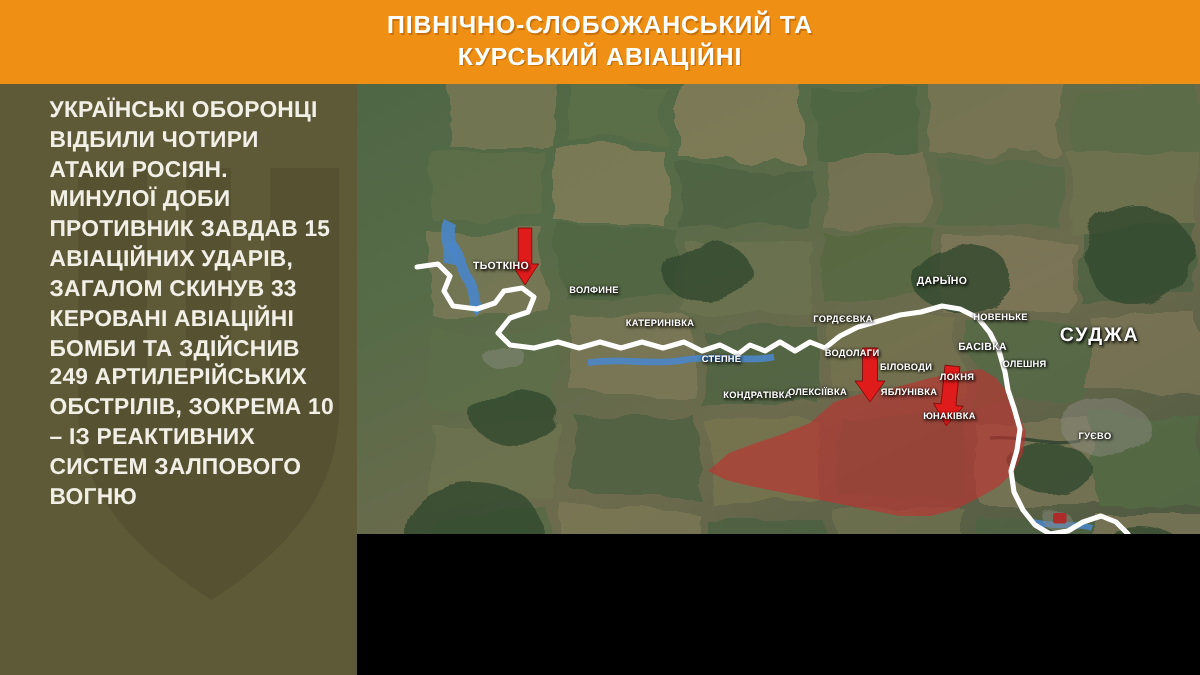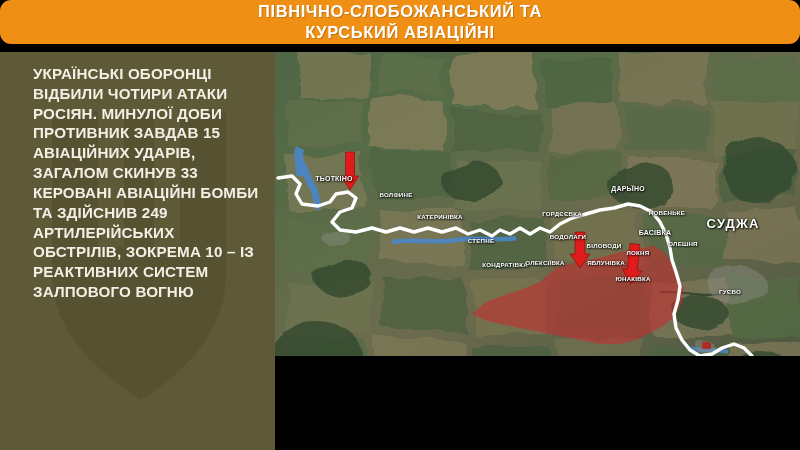--- a/index.html
+++ b/index.html
@@ -10,34 +10,34 @@
 
   
   #map-layer {
     position:absolute; left:0; top:52px; width:800px; height:304px;
     overflow:hidden; background:#2f4030;
   }
   #map-canvas { position:absolute; inset:0; }
 
   
   #header {
-    position:absolute; left:0; top:0; width:800px; height:44px;
+    position:absolute; left:0; top:0; width:800px; height:56px;
     background:#ef8f14; z-index:40;
-    display:flex; flex-direction:column; align-items:center; justify-content:center;border-radius:11px;
+    display:flex; flex-direction:column; align-items:center; justify-content:center;
   }
   .hdr-line {
     color:#ffffff; font-weight:bold; font-size:16.5px; letter-spacing:.6px;
     line-height:1.27; text-align:center;
     text-shadow:1px 1px 0 rgba(120,60,0,.35);
     font-family:"Liberation Sans", sans-serif;
   }
 
   
   #side-panel {
-    position:absolute; left:0; top:52px; width:275px; height:398px;
+    position:absolute; left:0; top:52px; width:238px; height:398px;
     background:#5e5936; overflow:hidden; z-index:30;
   }
   #trident { position:absolute; left:-6px; top:20px; width:290px; height:380px; opacity:.5; }
   #side-text {
     position:relative; z-index:2;
     padding:12px 14px 0 33px;
     color:#f2efe6; font-weight:bold;
     font-size:15.2px; line-height:1.305; letter-spacing:.15px;
     font-family:"Liberation Sans", sans-serif;
     text-transform:uppercase;

